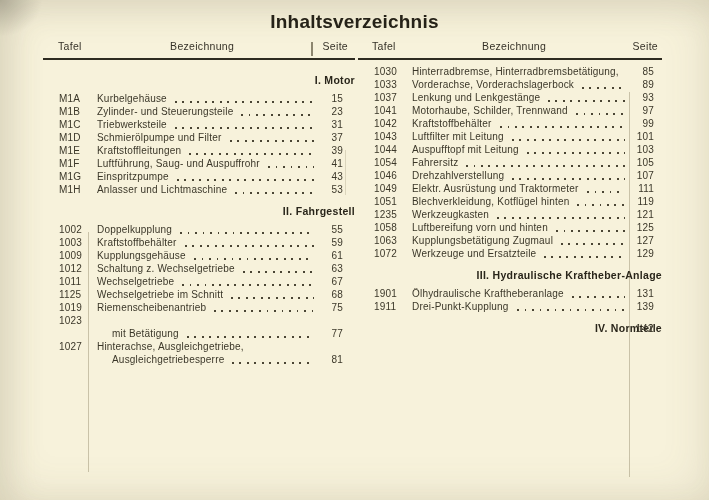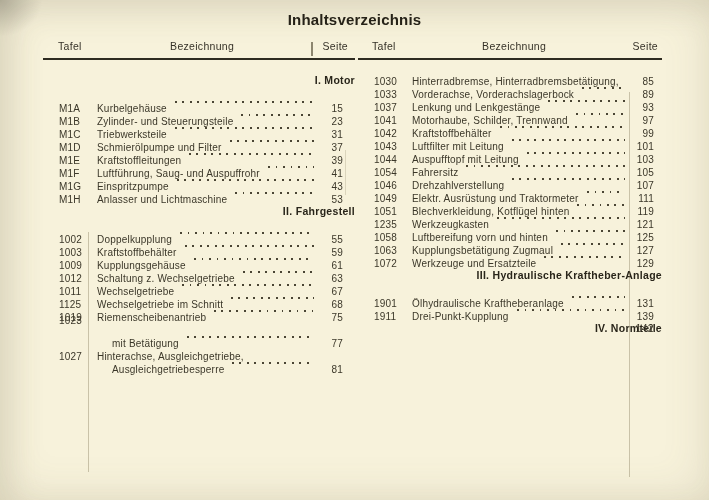--- a/index.html
+++ b/index.html
@@ -12,21 +12,21 @@
     overflow:hidden;
     box-shadow:inset 0 0 46px rgba(110,100,70,.16), inset 14px 10px 30px rgba(110,100,70,.10);
   }
   .corner-shade{
     position:absolute;left:0;top:0;width:46px;height:40px;
     background:radial-gradient(ellipse at 0 0, rgba(95,92,80,.35) 0, rgba(95,92,80,0) 65%);
     pointer-events:none;
   }
   .title{
     position:absolute;top:11px;left:0;width:709px;
-    text-align:center;font-size:15px;font-weight:bold;
+    text-align:center;font-size:19px;font-weight:bold;
     color:#262218;letter-spacing:.2px;
   }
   .col{position:absolute;top:40px;}
   .col-left{left:43px;width:312px;}
   .col-right{left:358px;width:304px;}
   .colhead{
     display:flex;align-items:flex-start;
     border-bottom:2px solid #2e2b20;
     padding-bottom:4px;height:14px;
     font-size:10.5px;color:#363228;letter-spacing:.3px;
@@ -40,21 +40,21 @@
   .col-right .h-seite{margin-right:4px;}
   .sections{padding-top:6px;}
   .line{
     display:flex;align-items:baseline;
     height:13px;font-size:10px;letter-spacing:.2px;
     color:#3b3729;white-space:nowrap;
   }
   .col-left  .line{padding-right:12px;}
   .col-right .line{padding-right:8px;}
   .tafel{flex:0 0 32px;margin-left:16px;}
-  .name{flex:0 1 auto;padding-left:6px;overflow:hidden;margin-top:10px;}
+  .name{flex:0 1 auto;padding-left:6px;overflow:hidden;}
   .name.cont{padding-left:21px;}
   .leader{
     flex:1 1 6px;height:1.8px;align-self:flex-end;
     margin:0 5px 3px 8px;min-width:0;
     background:repeating-linear-gradient(to right,#4a4534 0 1.8px,transparent 1.8px 7.5px);
   }
   .leader.nodots{background:none;margin:0 2px;}
   .seite{flex:0 0 24px;text-align:right;}
   .sec{
     position:relative;text-align:right;

